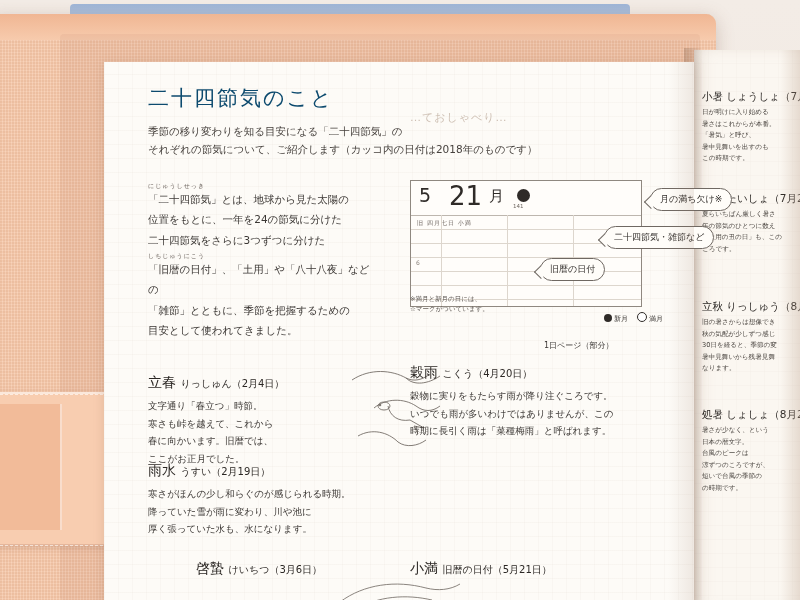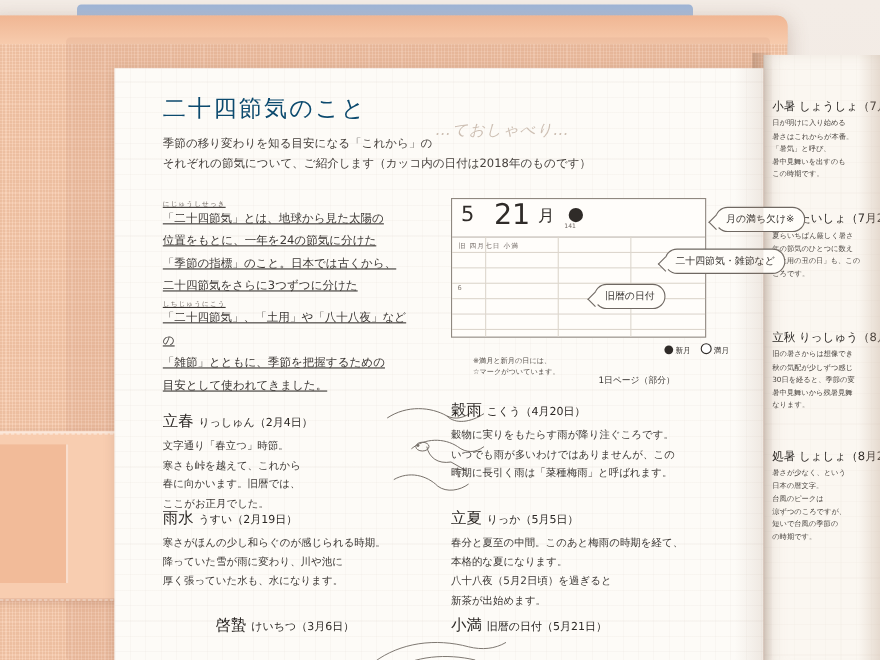--- a/index.html
+++ b/index.html
@@ -92,26 +92,26 @@
 
   
   .jp{font-family:"DejaVu Sans", sans-serif;color:#3b3734;}
   .title{
     position:absolute;left:44px;top:22px;font-size:21px;letter-spacing:2px;color:#0c4a6e;
   }
   .subtitle{
     position:absolute;left:44px;top:60px;width:520px;font-size:10.5px;line-height:1.75;color:#46413d;
   }
   .faint-text{
-    position:absolute;left:292px;top:48px;font-size:14px;color:#cdbfb3;letter-spacing:1px;font-style:italic;
+    position:absolute;left:306px;top:48px;font-size:11px;color:#cdbfb3;letter-spacing:1px;
   }
 
   
   .intro{
-    position:absolute;left:44px;top:118px;width:225px;font-size:10.5px;line-height:1.95;color:#3b3734;text-decoration:underline;
+    position:absolute;left:44px;top:118px;width:225px;font-size:10.5px;line-height:1.95;color:#3b3734;
   }
   .ruby{display:block;font-size:6px;letter-spacing:1px;color:#6a625c;margin-bottom:-3px;}
 
   
   .diagram{
     position:absolute;left:306px;top:118px;width:230px;height:125px;
     border:1px solid #8f8880;background:#fffdfa;
   }
   .dg-head{position:relative;height:34px;border-bottom:1px solid #bdb6ae;}
   .dg-month{position:absolute;left:8px;top:3px;font-size:19px;color:#2f2b28;}
@@ -135,21 +135,21 @@
   }
   .bubble::after{
     content:"";position:absolute;width:0;height:0;
   }
   .b1{left:546px;top:126px;}
   .b2{left:500px;top:164px;}
   .b3{left:436px;top:196px;}
   .tail{position:absolute;background:#fffdf9;border-left:1px solid #6f6862;border-bottom:1px solid #6f6862;width:9px;height:9px;transform:rotate(45deg);}
 
   .note-small{
-    position:absolute;left:306px;top:262px;font-size:6.5px;line-height:1.5;color:#57514c;margin-left:20px;
+    position:absolute;left:306px;top:233px;font-size:6.5px;line-height:1.5;color:#57514c;
   }
   .moon-legend{position:absolute;left:452px;top:250px;font-size:7px;color:#3b3734;padding-left:48px;}
   .legend-dot{display:inline-block;width:8px;height:8px;border-radius:50%;background:#2f2b28;vertical-align:-1px;margin-right:2px;}
   .legend-dot.open{background:#fff;border:1px solid #2f2b28;}
   .caption{position:absolute;left:440px;top:278px;font-size:8px;color:#3b3734;text-align:center;}
 
   
   .entry{position:absolute;width:225px;}
   .entry .head{font-size:14px;color:#2b2724;margin-bottom:5px;}
   .entry .head .rd{font-size:10px;}
@@ -232,32 +232,31 @@
   <div class="gutter"></div>
   <div class="curl"></div>
 
   <div class="page-main">
     <div class="page-grid"></div>
 
     <div class="title jp">二十四節気のこと</div>
     <div class="faint-text jp">…ておしゃべり…</div>
 
     <div class="subtitle jp">
-      <div>季節の移り変わりを知る目安になる「これから」の</div>
+      <div>季節の移り変わりを知る目安になる「二十四節気」の</div>
       <div>それぞれの節気について、ご紹介します（カッコ内の日付は2018年のものです）</div>
     </div>
 
     <div class="intro jp">
       <span class="ruby">にじゅうしせっき</span>
       <div>「二十四節気」とは、地球から見た太陽の</div>
       <div>位置をもとに、一年を24の節気に分けた</div>
-      <div>「季節の指標」のこと。日本では古くから、</div>
       <div>二十四節気をさらに3つずつに分けた</div>
       <span class="ruby">しちじゅうにこう</span>
-      <div>「二十四節気」、「土用」や「八十八夜」などの</div>
+      <div>「旧暦の日付」、「土用」や「八十八夜」などの</div>
       <div>「雑節」とともに、季節を把握するための</div>
       <div>目安として使われてきました。</div>
     </div>
 
     <div class="diagram">
       <div class="dg-head">
         <span class="dg-month jp">5</span>
         <span class="dg-day jp">21</span>
         <span class="dg-kanji jp">月</span>
         <span class="moon"></span>
@@ -355,30 +354,20 @@
     <div class="entry e4 jp">
       <div class="head">
         <span>穀雨</span>
         <span class="rd">こくう（4月20日）</span>
       </div>
       <div class="body" style="white-space:pre-line">穀物に実りをもたらす雨が降り注ぐころです。
 いつでも雨が多いわけではありませんが、この
 時期に長引く雨は「菜種梅雨」と呼ばれます。</div>
     </div>
 
-    <div class="entry e5 jp">
-      <div class="head">
-        <span>立夏</span>
-        <span class="rd">りっか（5月5日）</span>
-      </div>
-      <div class="body" style="white-space:pre-line">春分と夏至の中間。このあと梅雨の時期を経て、
-本格的な夏になります。
-八十八夜（5月2日頃）を過ぎると
-新茶が出始めます。</div>
-    </div>
 
     <div class="entry e6 jp">
       <div class="head">
         <span>小満</span>
         <span class="rd">旧暦の日付（5月21日）</span>
       </div>
       <div class="body" style="white-space:pre-line"></div>
     </div>
   </div>
 </div>

